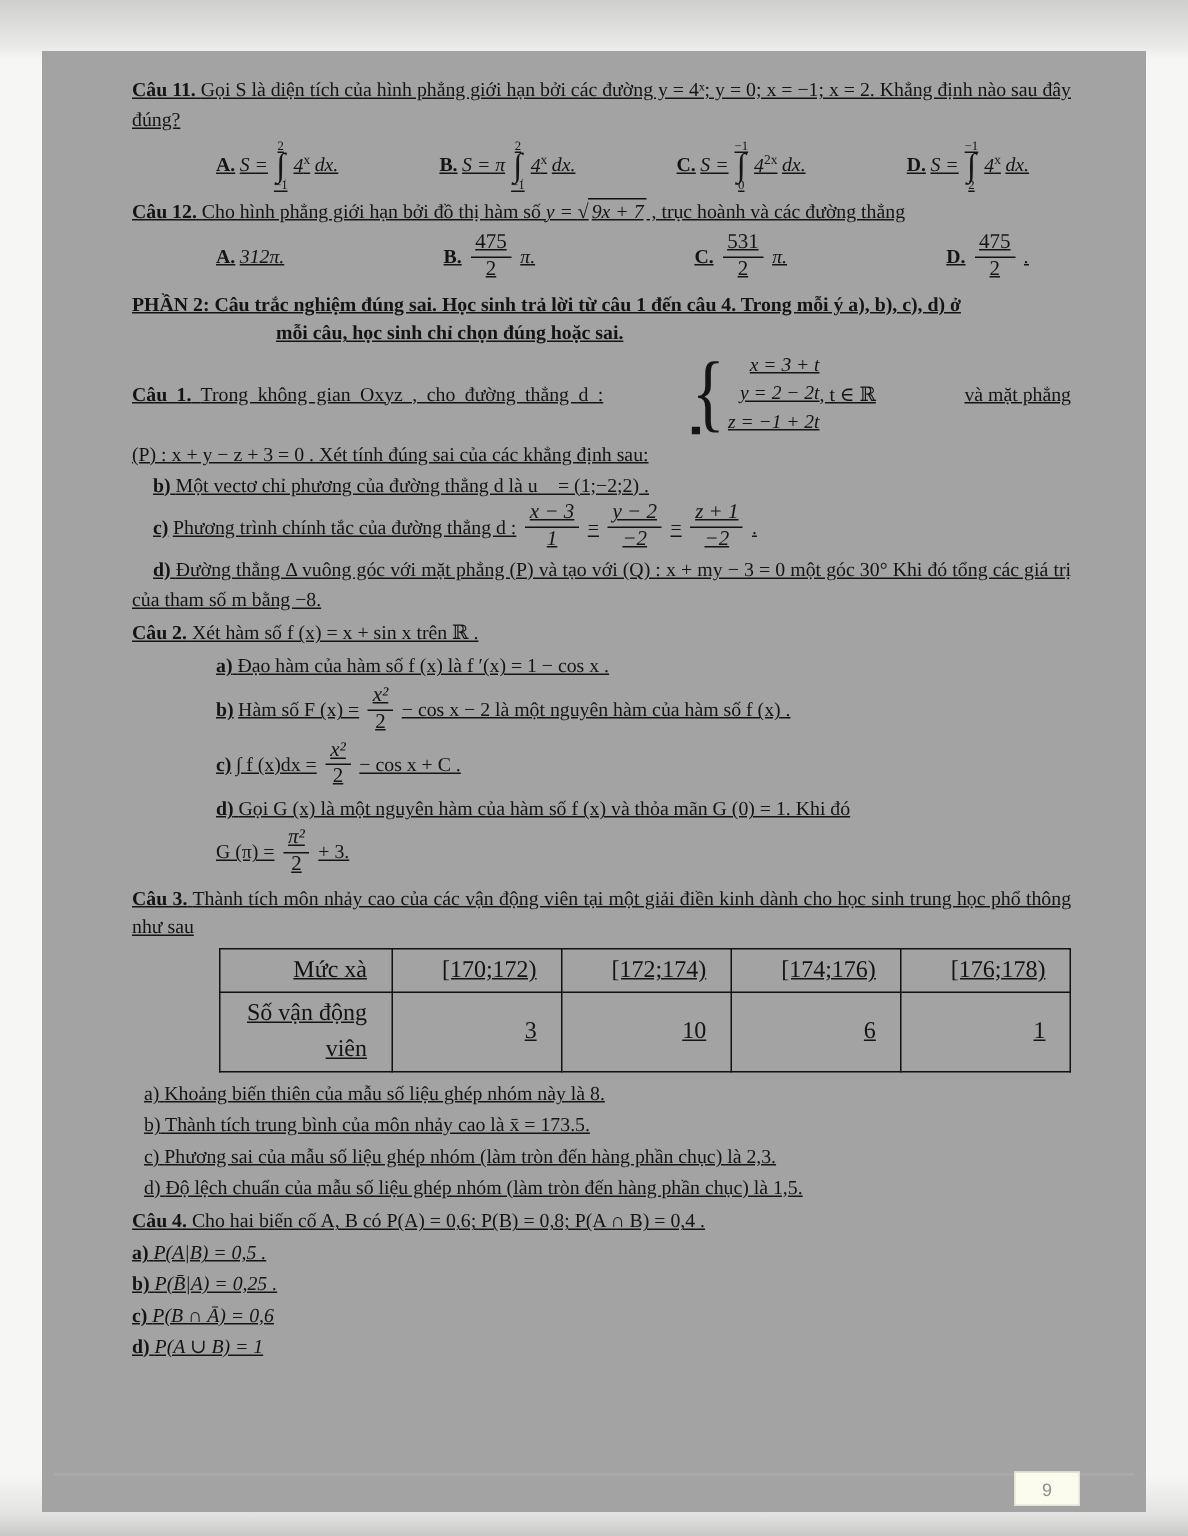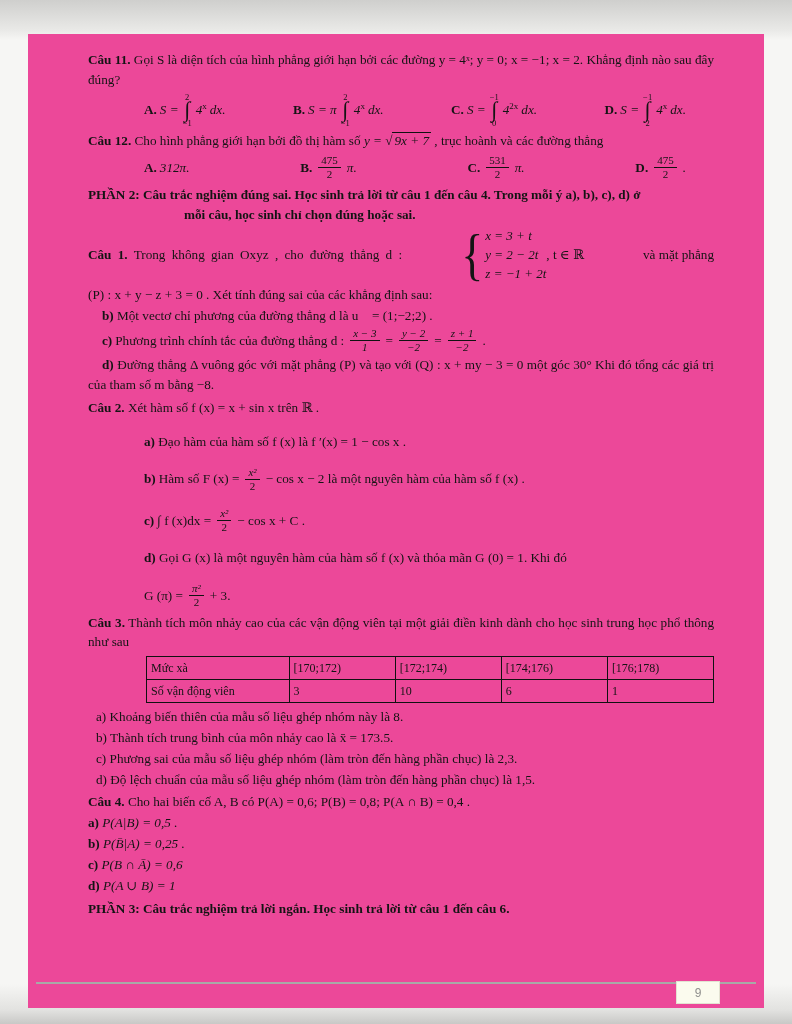--- a/index.html
+++ b/index.html
@@ -2,52 +2,52 @@
 <html><head>
 <meta charset="utf-8">
 <style>
   html,body{margin:0;padding:0;}
   body{
     width:792px;height:1024px;position:relative;overflow:hidden;
     background:linear-gradient(#cfcfcd 0px,#e9e9e7 30px,#f6f6f4 40px,#f6f6f4 calc(100% - 40px),#e2e2e0 calc(100% - 14px),#c8c8c6 100%);
     font-family:"Liberation Serif","DejaVu Serif",serif;color:#141414;
   }
   .page{
-    position:absolute;left:28px;right:28px;top:34px;bottom:16px;background:#ec4899;
-    box-sizing:border-box;padding:16px 50px 0 60px;font-size:13.2px;line-height:1.5;
+    position:absolute;left:28px;right:28px;top:34px;bottom:16px;background:#a3a3a3;
+    box-sizing:border-box;padding:16px 50px 0 60px;font-size:13.2px;line-height:1.5;text-decoration:underline;
   }
   p{margin:0;text-align:justify;}
   b{font-weight:bold;}
   i{font-style:italic;}
   .q{margin:0 0 3px 0;}
   .stmt{text-indent:14px;margin:1px 0;}
-  .stmt2{margin:14px 0 2px 56px;text-indent:0;}
+  .stmt2{margin:2px 0 2px 56px;text-indent:0;}
   .stmt3{margin:1px 0 1px 8px;text-indent:0;}
   .stmt4{margin:1px 0;text-indent:0;}
   .optrow{display:flex;justify-content:space-between;align-items:center;margin:3px 28px 4px 56px;}
   .opt{display:inline-flex;align-items:center;gap:3px;white-space:nowrap;}
   .intgrl{display:inline-flex;flex-direction:column;align-items:center;vertical-align:middle;line-height:1;margin:0 1px;}
   .isign{font-size:22px;line-height:.8;font-style:normal;}
   .lim{font-size:8.5px;line-height:1;}
   sup{font-size:9px;}
-  .frac{display:inline-flex;flex-direction:column;text-align:center;font-size:11px;line-height:1.2;vertical-align:middle;margin:0 3px;}
+  .frac{display:inline-flex;flex-direction:column;text-align:center;font-size:14px;line-height:1.2;vertical-align:middle;margin:0 3px;}
   .frac .num{border-bottom:1px solid #111;padding:0 3px;}
   .frac .den{padding:0 3px;}
   .flexline{display:flex;align-items:center;gap:3px;flex-wrap:nowrap;}
   .sqrt{white-space:nowrap;}
   .sqrt .rad{border-top:1px solid #111;padding:0 2px;}
   .sysrow{display:flex;align-items:center;justify-content:space-between;margin:2px 0;}
   .sys{display:inline-flex;align-items:center;}
   .brace{font-size:46px;font-weight:400;line-height:1;transform:scaleY(1.25);display:inline-block;margin-right:2px;}
-  .syslines{display:inline-flex;flex-direction:column;font-size:13px;line-height:1.45;font-style:italic;}
+  .syslines{display:inline-flex;flex-direction:column;font-size:13px;line-height:1.45;font-style:italic;text-align:right;}
   .heading{font-weight:bold;margin:4px 0 2px 0;}
   .heading .l2{display:block;margin-left:96px;}
   .wide{word-spacing:3px;text-align:center;}
   table.freq{border-collapse:collapse;margin:4px 0 4px 58px;}
-  table.freq td{border:1px solid #111;text-align:left;padding:2px 4px;font-size:12px;}
+  table.freq td{border:1px solid #111;text-align:right;padding:2px 16px;font-size:16px;}
   table.freq td.c1{width:140px;}
   table.freq td.cv{width:100px;}
   .footer-line{position:absolute;left:8px;right:8px;bottom:24px;border-top:2px solid #a9a9a7;}
   .pagenum{position:absolute;right:44px;bottom:4px;width:42px;height:21px;background:#fbfbee;border:1px solid #e3e3d2;color:#8f8f8d;display:flex;align-items:center;justify-content:center;font-size:12px;font-family:"Liberation Sans",sans-serif;}
 </style>
 </head>
 <body>
 
 <div class="page">
 
@@ -234,19 +234,18 @@
   </div>
 
   <div class="q">
     <p><b>Câu 4.</b> <span>Cho hai biến cố A, B có P(A) = 0,6;  P(B) = 0,8;  P(A ∩ B) = 0,4 .</span></p>
     <p class="stmt4"><b>a)</b> <i>P(A|B) = 0,5 .</i></p>
     <p class="stmt4"><b>b)</b> <i>P(B̄|A) = 0,25 .</i></p>
     <p class="stmt4"><b>c)</b> <i>P(B ∩ Ā) = 0,6</i></p>
     <p class="stmt4"><b>d)</b> <i>P(A ∪ B) = 1</i></p>
   </div>
 
-  <p class="heading"><span>PHẦN 3: Câu trắc nghiệm trả lời ngắn. Học sinh trả lời từ câu 1 đến câu 6.</span></p>
 
   <div class="footer-line"></div>
   <div class="pagenum">
       <span>9</span>
     </div>
 </div>
 
 </body></html>

